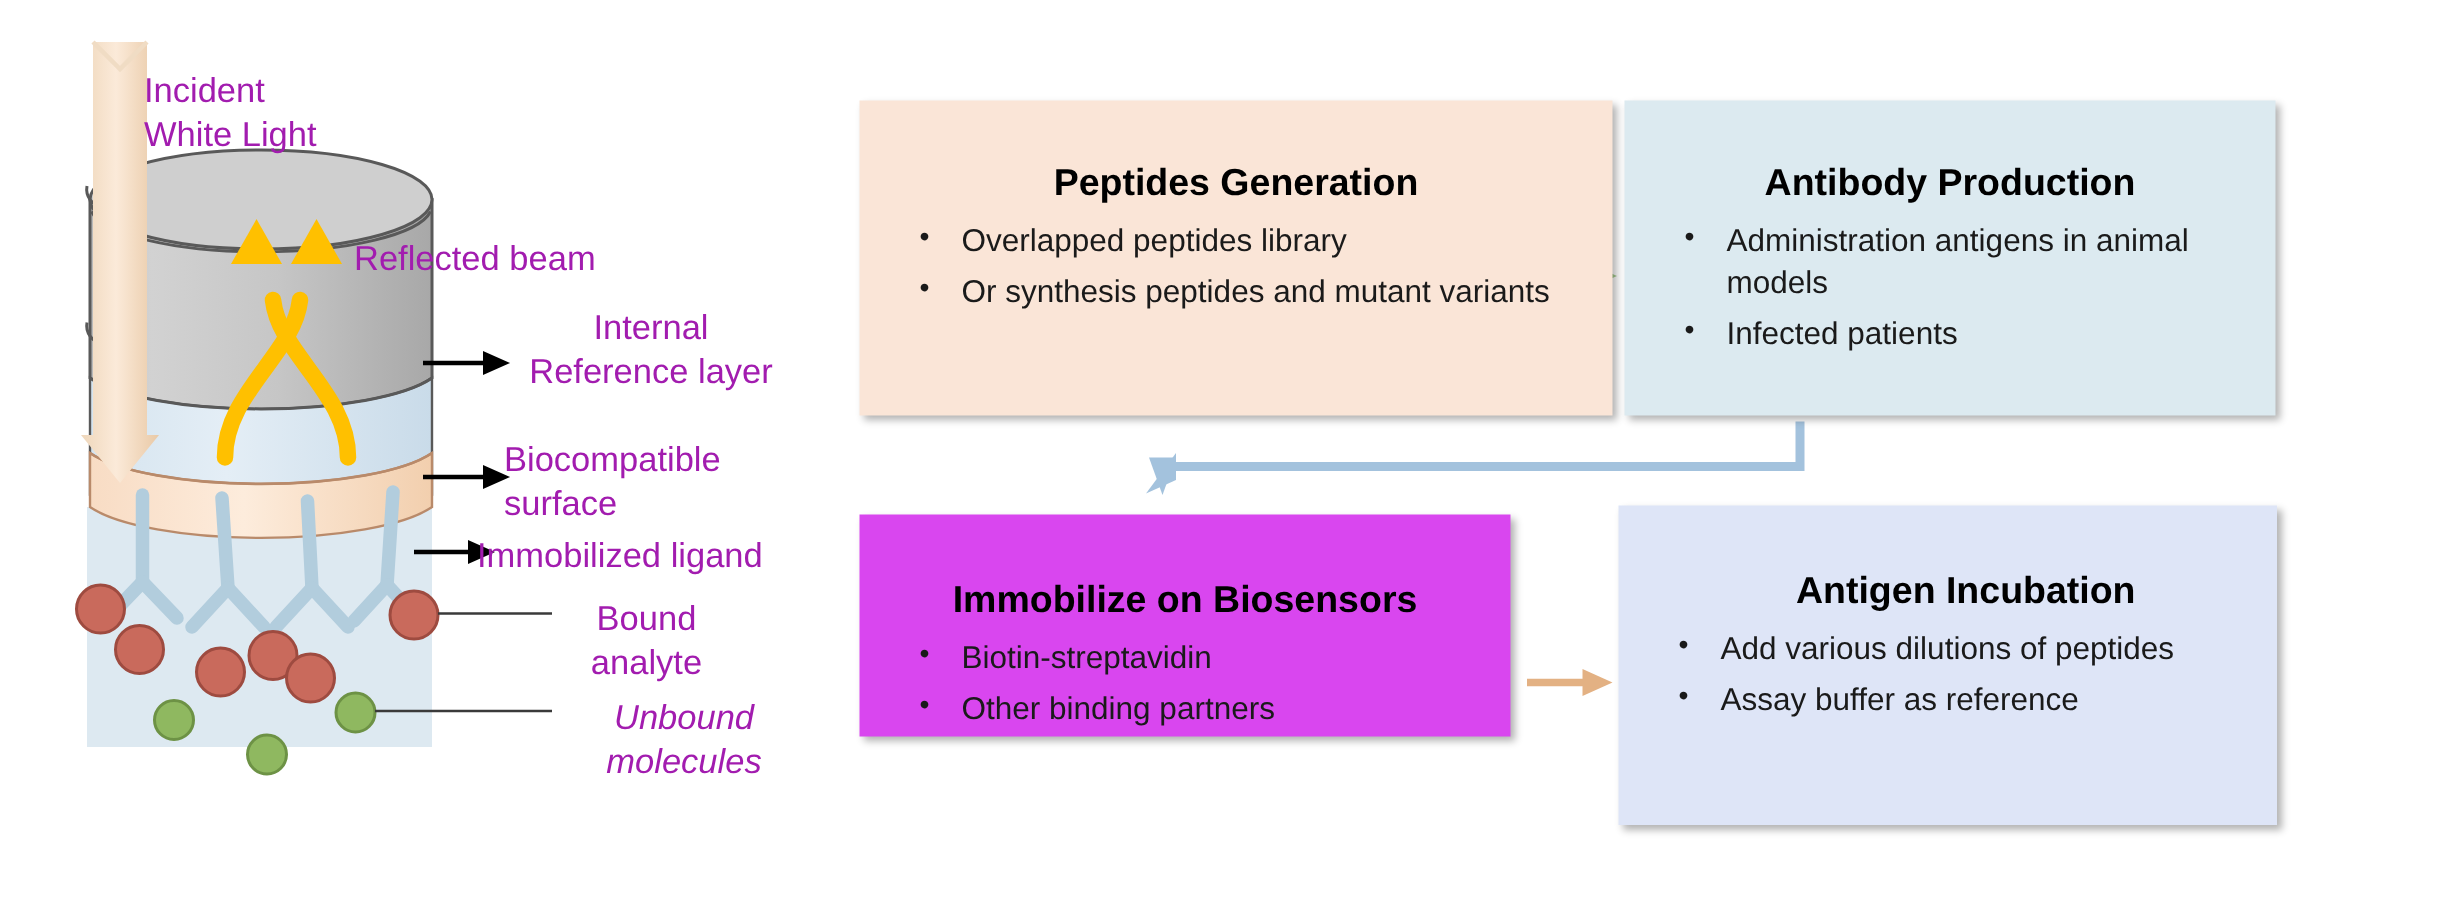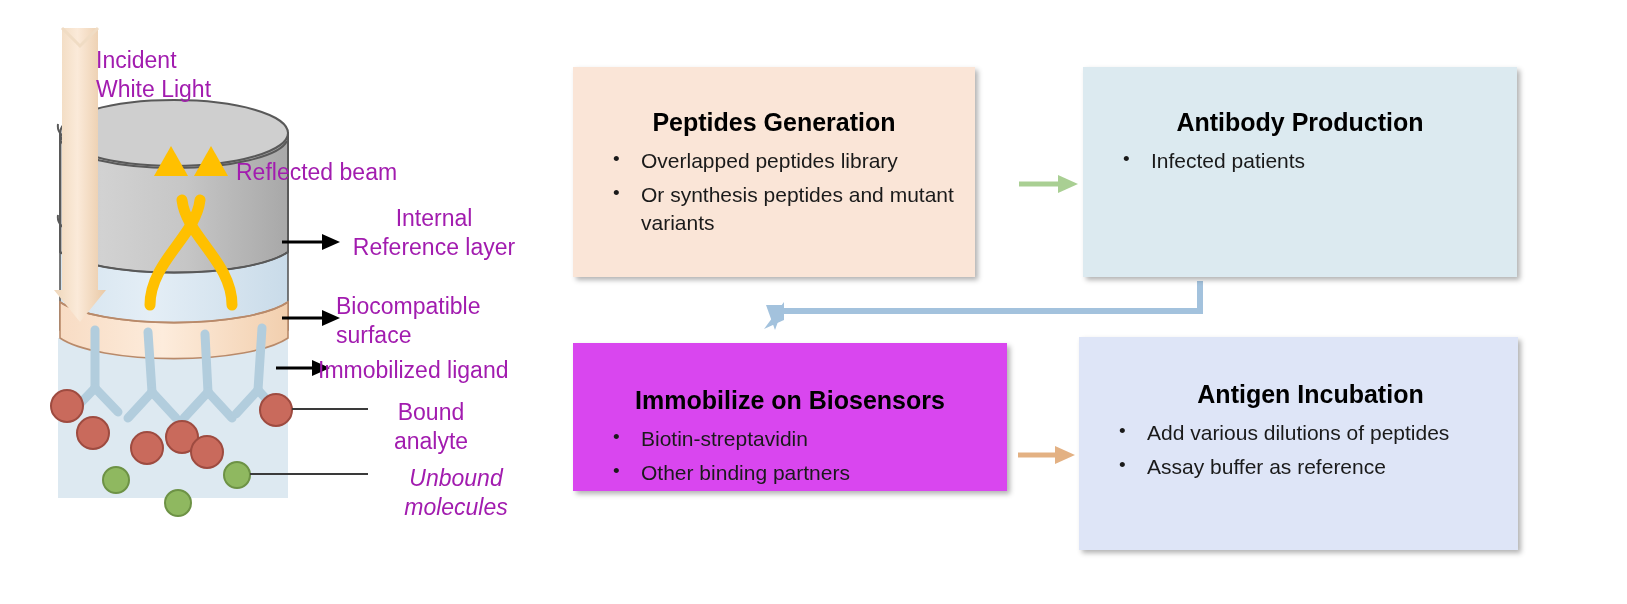--- a/index.html
+++ b/index.html
@@ -46,21 +46,21 @@
     width: 1067px; height: 604px;
   }
   #flow-arrows-svg { position: absolute; left: 0; top: 0; pointer-events: none; }
 
   .flow-box {
     position: absolute;
     box-sizing: border-box;
     box-shadow: 3px 3px 5px rgba(0,0,0,0.30);
     padding: 0;
   }
-  #box-peptides   { left: 13px;  top: 67px;  width: 402px; height: 210px; background: #fae5d7; }
+  #box-peptides   { left: 13px;  top: 67px;  width: 502px; height: 210px; background: #fae5d7; }
   #box-antibody   { left: 523px; top: 67px;  width: 434px; height: 210px; background: #dceaf0; }
   #box-immobilize { left: 13px;  top: 343px; width: 434px; height: 148px; background: #d946ef; }
   #box-antigen    { left: 519px; top: 337px; width: 439px; height: 213px; background: #dee5f7; }
 
   .flow-title {
     font-size: 25px;
     font-weight: bold;
     color: #000000;
     text-align: center;
     margin: 0;
@@ -252,20 +252,21 @@
     <div class="flow-title">Peptides Generation</div>
     <ul class="flow-list">
       <li>Overlapped peptides library</li>
       <li>Or synthesis peptides and mutant variants</li>
     </ul>
   </div>
 
   <div class="flow-box" id="box-antibody">
     <div class="flow-title">Antibody Production</div>
     <ul class="flow-list">
+      <li>Administration antigens in animal models</li>
       <li>Infected patients</li>
     </ul>
   </div>
 
   <div class="flow-box" id="box-immobilize">
     <div class="flow-title">Immobilize on Biosensors</div>
     <ul class="flow-list">
       <li>Biotin-streptavidin</li>
       <li>Other binding partners</li>
     </ul>

